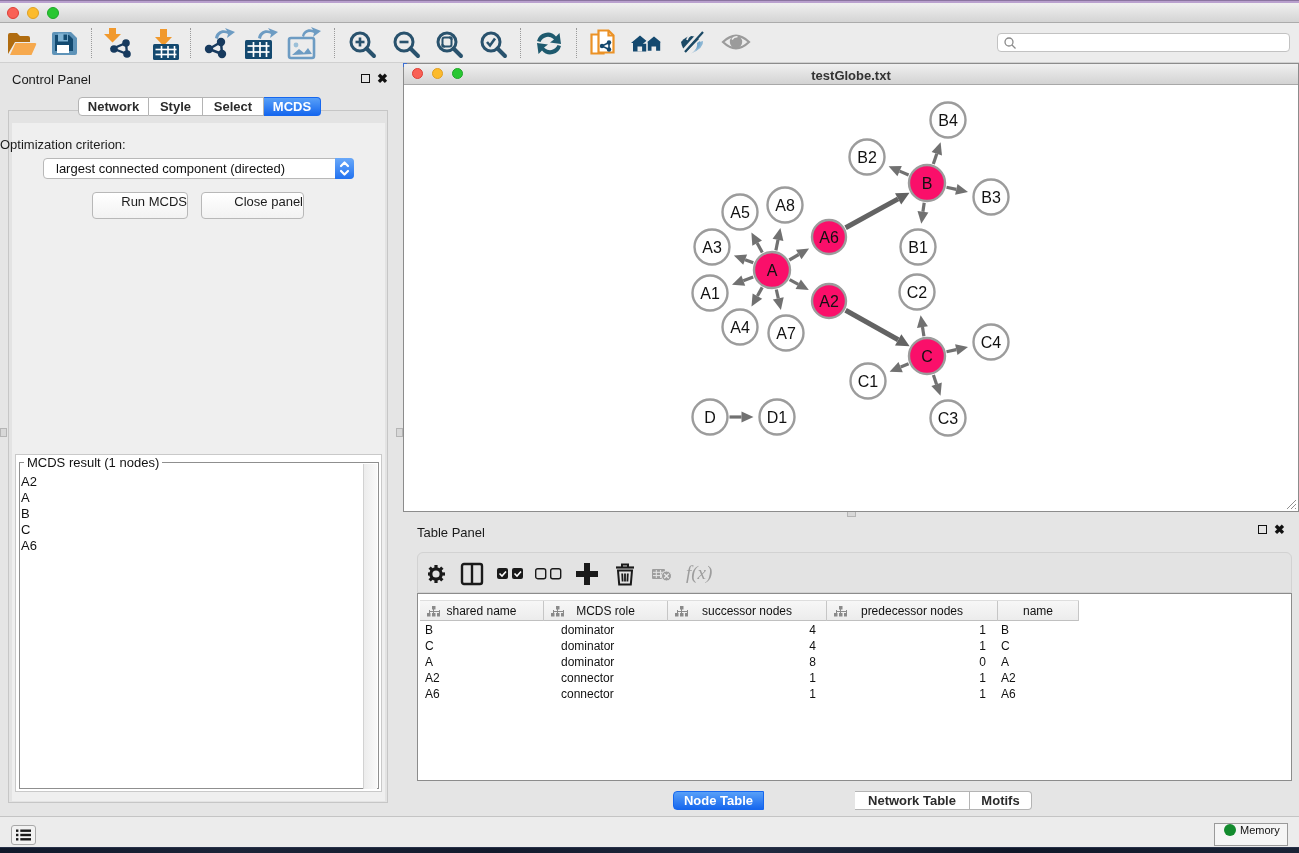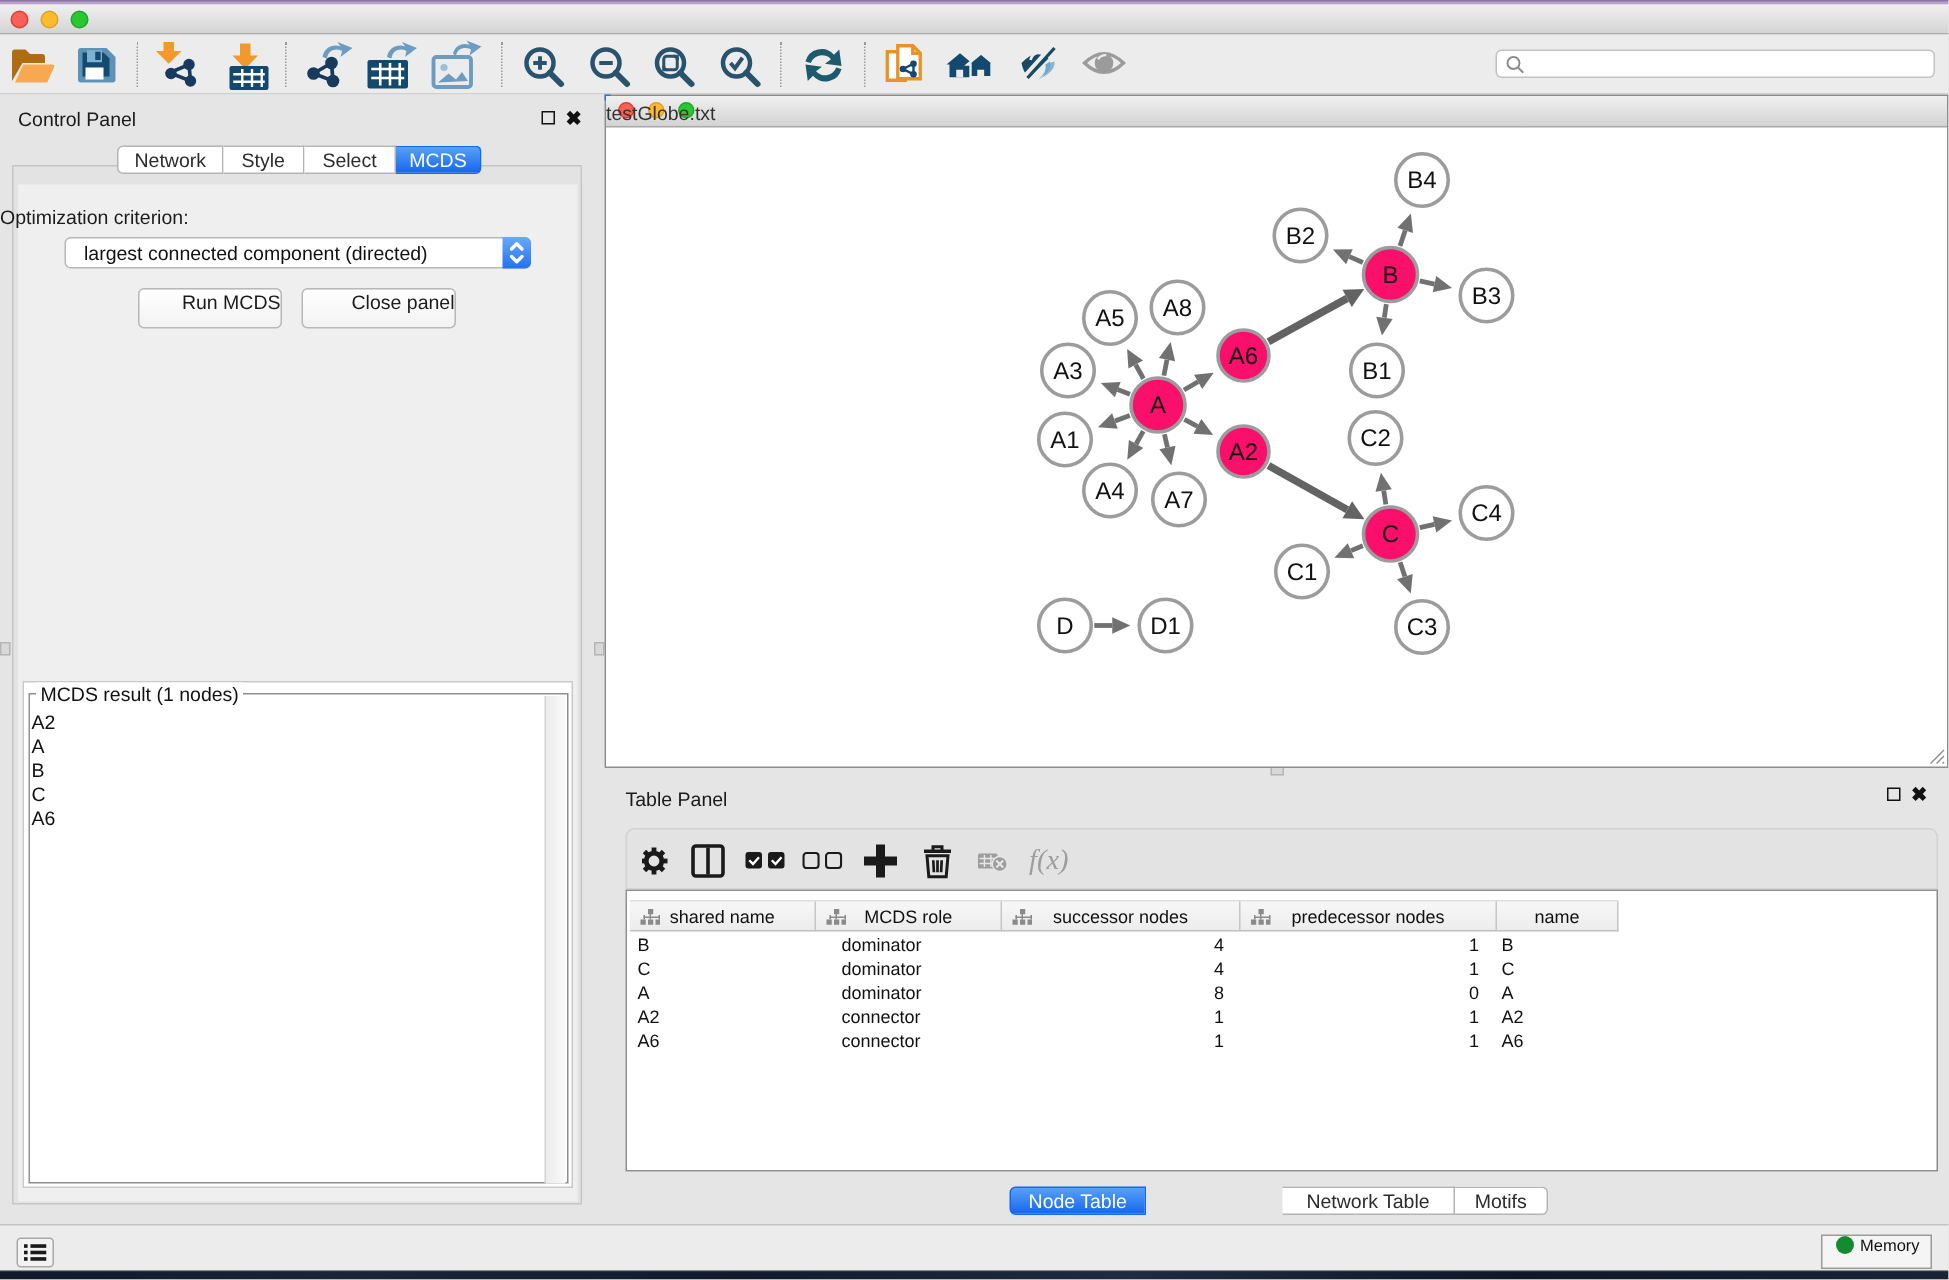--- a/index.html
+++ b/index.html
@@ -17,40 +17,40 @@
 #toolbar { left:0; top:23px; width:1299px; height:40px; background:#ececec; border-bottom:1px solid #d0d0d0; }
 .tsep { position:absolute; top:5px; height:30px; width:0; border-left:1px dotted #9a9a9a; }
 #searchbox { position:absolute; left:997px; top:10px; width:293px; height:19px; background:#fff; border:1px solid #c2c2c2; border-radius:4px; }
 
 #mainarea { left:0; top:63px; width:1299px; height:754px; background:#e5e5e5; }
 
 
 #cp-title { left:12px; top:72px; font-size:13px; color:#1a1a1a;text-align:right; }
 #cp-body { left:8px; top:110px; width:380px; height:693px; background:#e3e3e3; border:1px solid #c6c6c6; }
 #cp-inner { left:12px; top:123px; width:373px; height:678px; background:#efefef; }
-.tabrow { position:absolute; display:flex; }
+.tabrow { position:absolute; display:flex;font-weight:bold; }
 .tab { height:19px; font-size:13px; color:#2b2b2b; background:#fff; border:1px solid #b4b4b4; border-left:none; display:flex; align-items:center; justify-content:center; }
 .tab.first { border-left:1px solid #b4b4b4; border-radius:4px 0 0 4px; }
 .tab.last { border-radius:0 4px 4px 0; }
 .tab.sel { background:linear-gradient(#58a0f8,#1667ee); color:#fff; border-color:#1667ee; }
 #optlabel { left:0px; top:137px; width:397px; text-align:left; font-size:13px; color:#1c1c1c; }
 #dropdown { left:43px; top:158px; width:311px; height:21px; background:#fff; border:1px solid #b8b8b8; border-radius:4px; font-size:13px; color:#111; line-height:19px; padding-left:12px; }
 #dd-btn { position:absolute; right:-1px; top:-1px; width:19px; height:21px; border-radius:0 4px 4px 0; background:linear-gradient(#6aa9f9,#2272f0); }
 .btn { position:absolute; height:27px; background:linear-gradient(#ffffff,#f2f2f2); border:1px solid #b8b8b8; border-radius:4px; font-size:13px; color:#1c1c1c; text-align:right; line-height:17px; }
 
 #resultbox { left:15px; top:454px; width:367px; height:338px; background:#fff; border:1px solid #c9c9c9; }
 #resultinner { position:absolute; left:3px; top:7px; width:360px; height:327px; border:1px solid #8f8f8f; }
 #resultlabel { left:24px; top:455px; background:#fff; padding:0 3px; font-size:13px; color:#111; }
 #resultlist { left:21px; top:474px; font-size:13px; color:#111; line-height:16px; }
 #resultscroll { position:absolute; right:1px; top:1px; width:14px; height:325px; background:linear-gradient(90deg,#ececec,#f9f9f9); border-left:1px solid #d2d2d2; }
 
 
 #netwin { left:403px; top:63px; width:896px; height:449px; background:#fff; border:1px solid #8c8c8c; }
 #nw-titlebar { position:absolute; left:0; top:0; width:100%; height:21px; background:linear-gradient(#f0f0f0,#d3d3d3); border-bottom:1px solid #a8a8a8; }
-#nw-titlebar .title { position:absolute; left:0; right:0; top:4px; font-size:13px; color:#333; }
+#nw-titlebar .title { position:absolute; left:0; right:0; top:4px; text-align:center; font-size:13px; color:#333;font-weight:bold; }
 
 
 #tp-title { left:417px; top:525px; font-size:13px; color:#1a1a1a; }
 #tp-toolbar { left:417px; top:552px; width:875px; height:41px; background:#e3e3e3; border:1px solid #d2d2d2; border-radius:6px 6px 0 0; }
 #tp-table { left:417px; top:593px; width:875px; height:188px; background:#fff; border:1px solid #8c8c8c; }
 #tp-header { position:absolute; left:2px; top:6px; width:659px; height:21px; background:linear-gradient(#f7f7f7,#ececec); border-bottom:1px solid #c0c0c0; border-top:1px solid #dedede; font-size:12px; color:#111; }
 .hcol { position:absolute; top:0; height:20px; border-right:1px solid #c6c6c6; text-align:center; line-height:20px; }
 .hcol:before { content:""; position:absolute; left:7px; top:5px; width:13px; height:11px;
   background:
     linear-gradient(#8a8a8a,#8a8a8a) 5px 0/3.5px 3.5px no-repeat,

